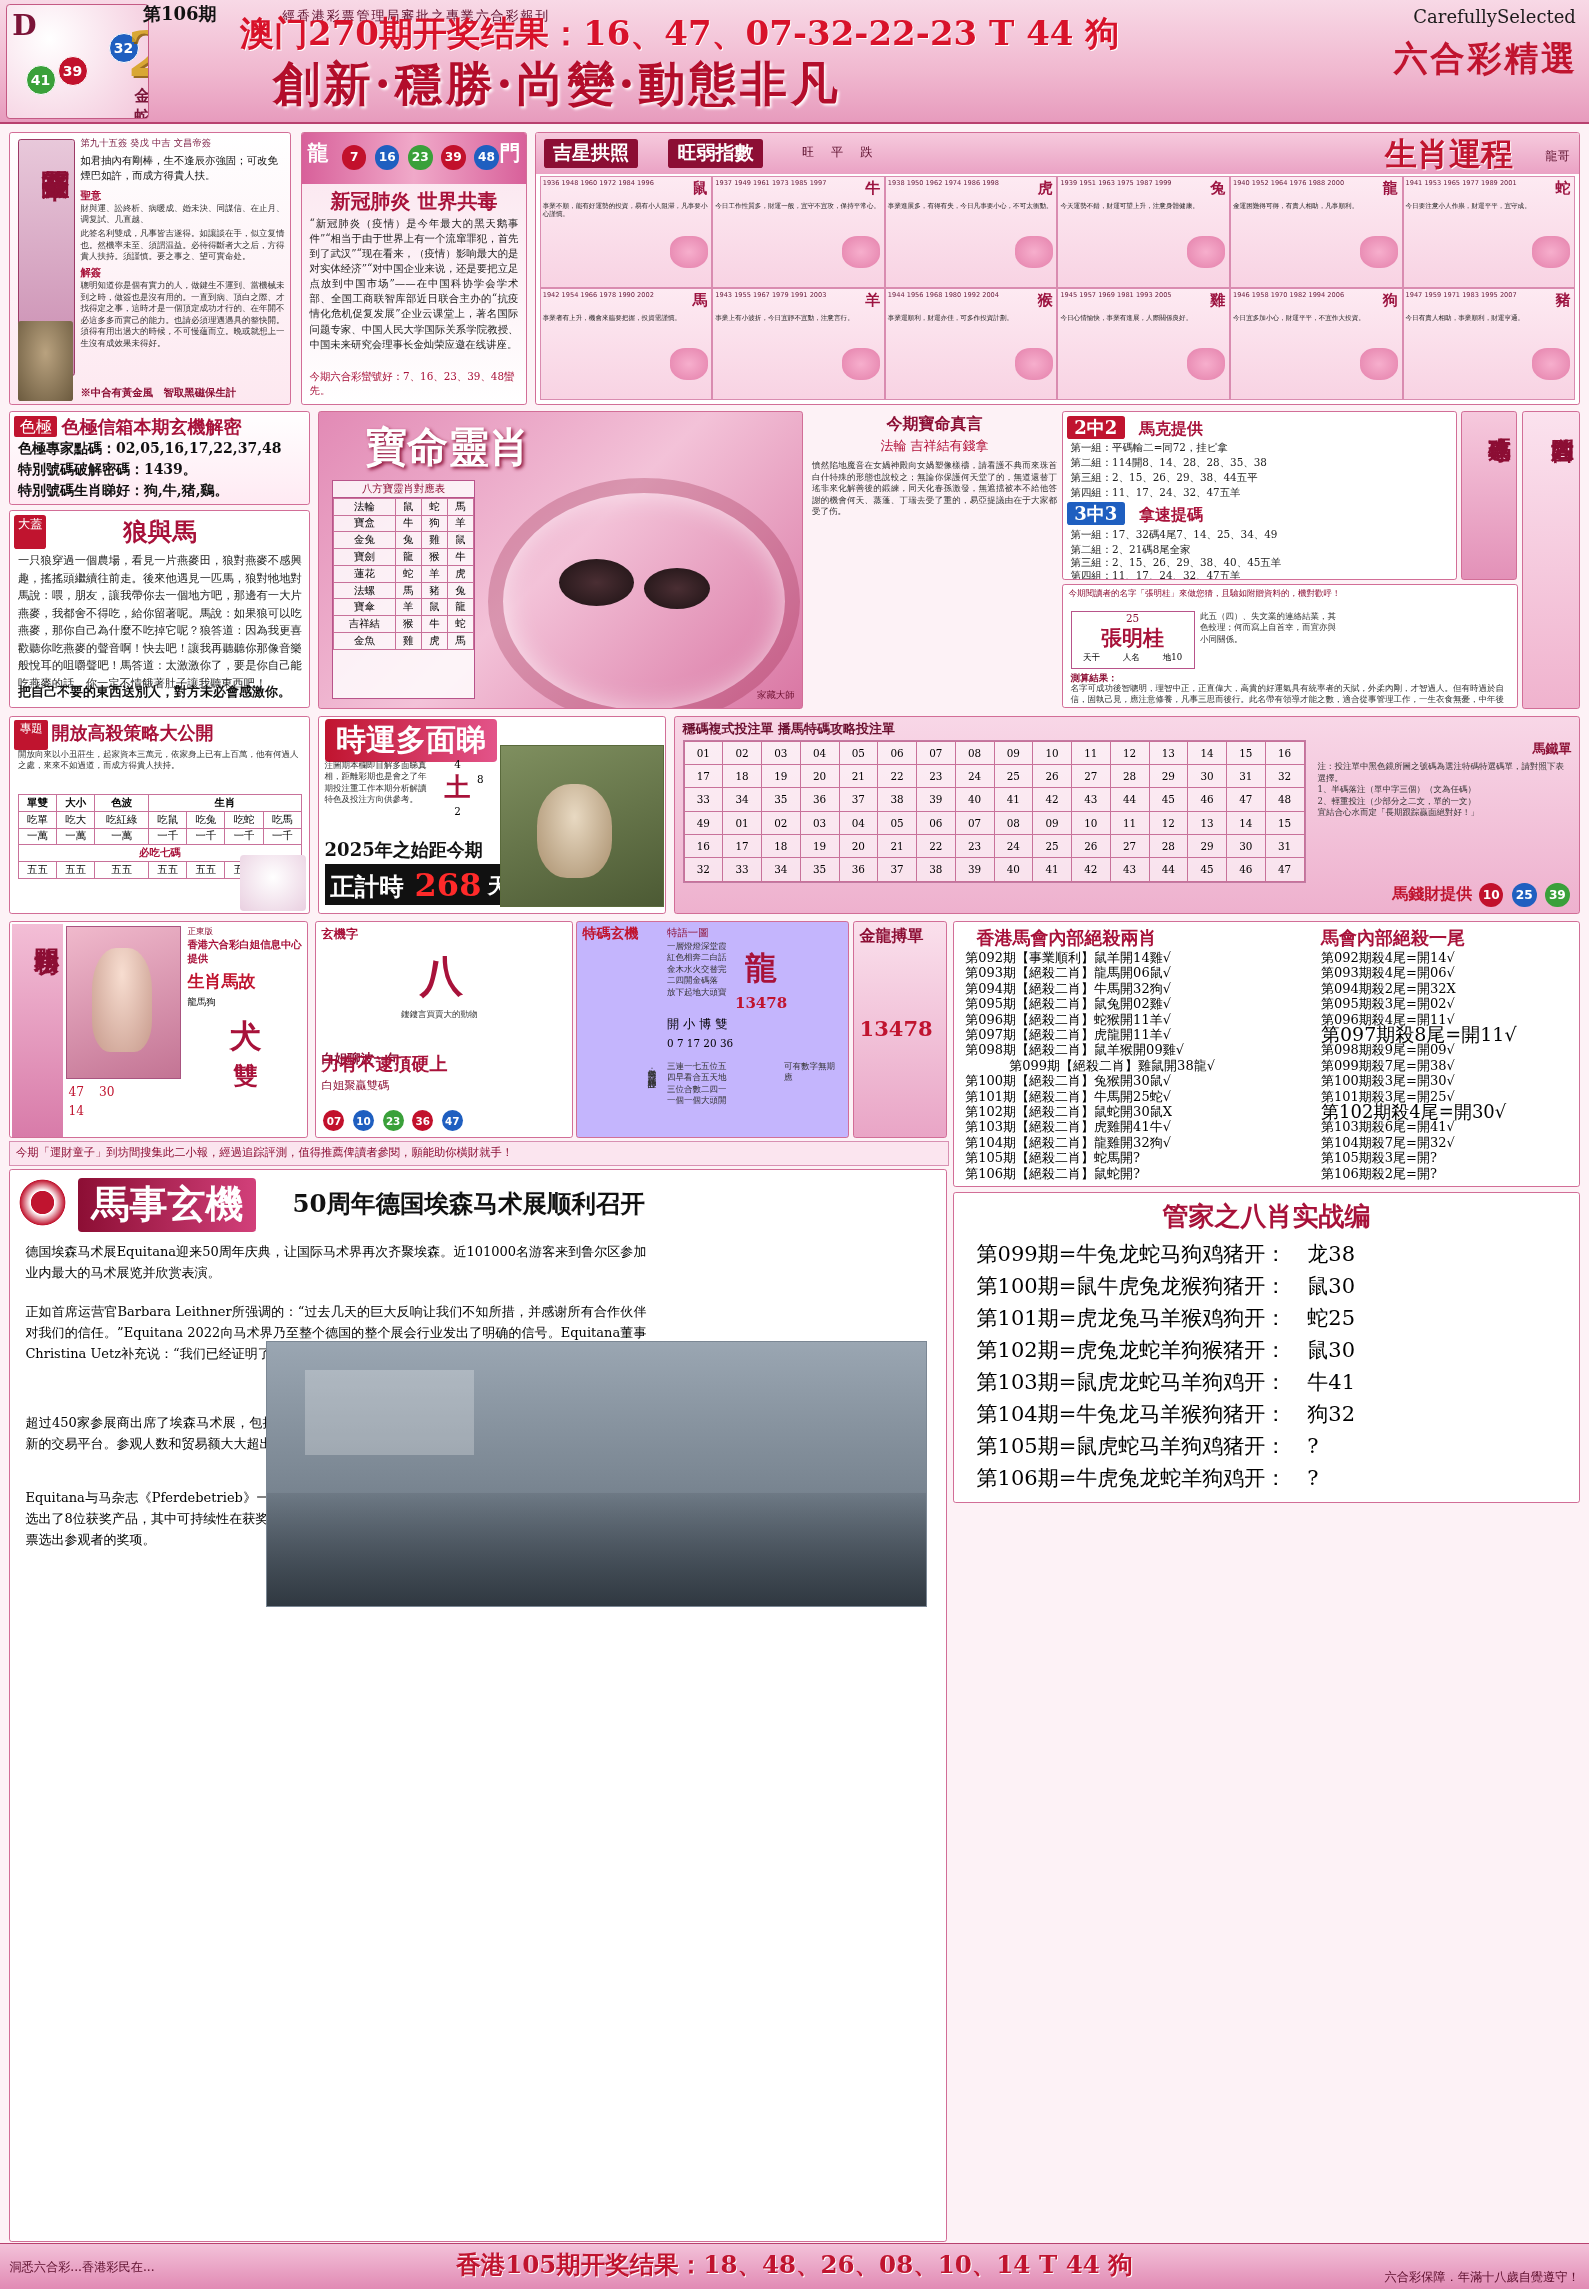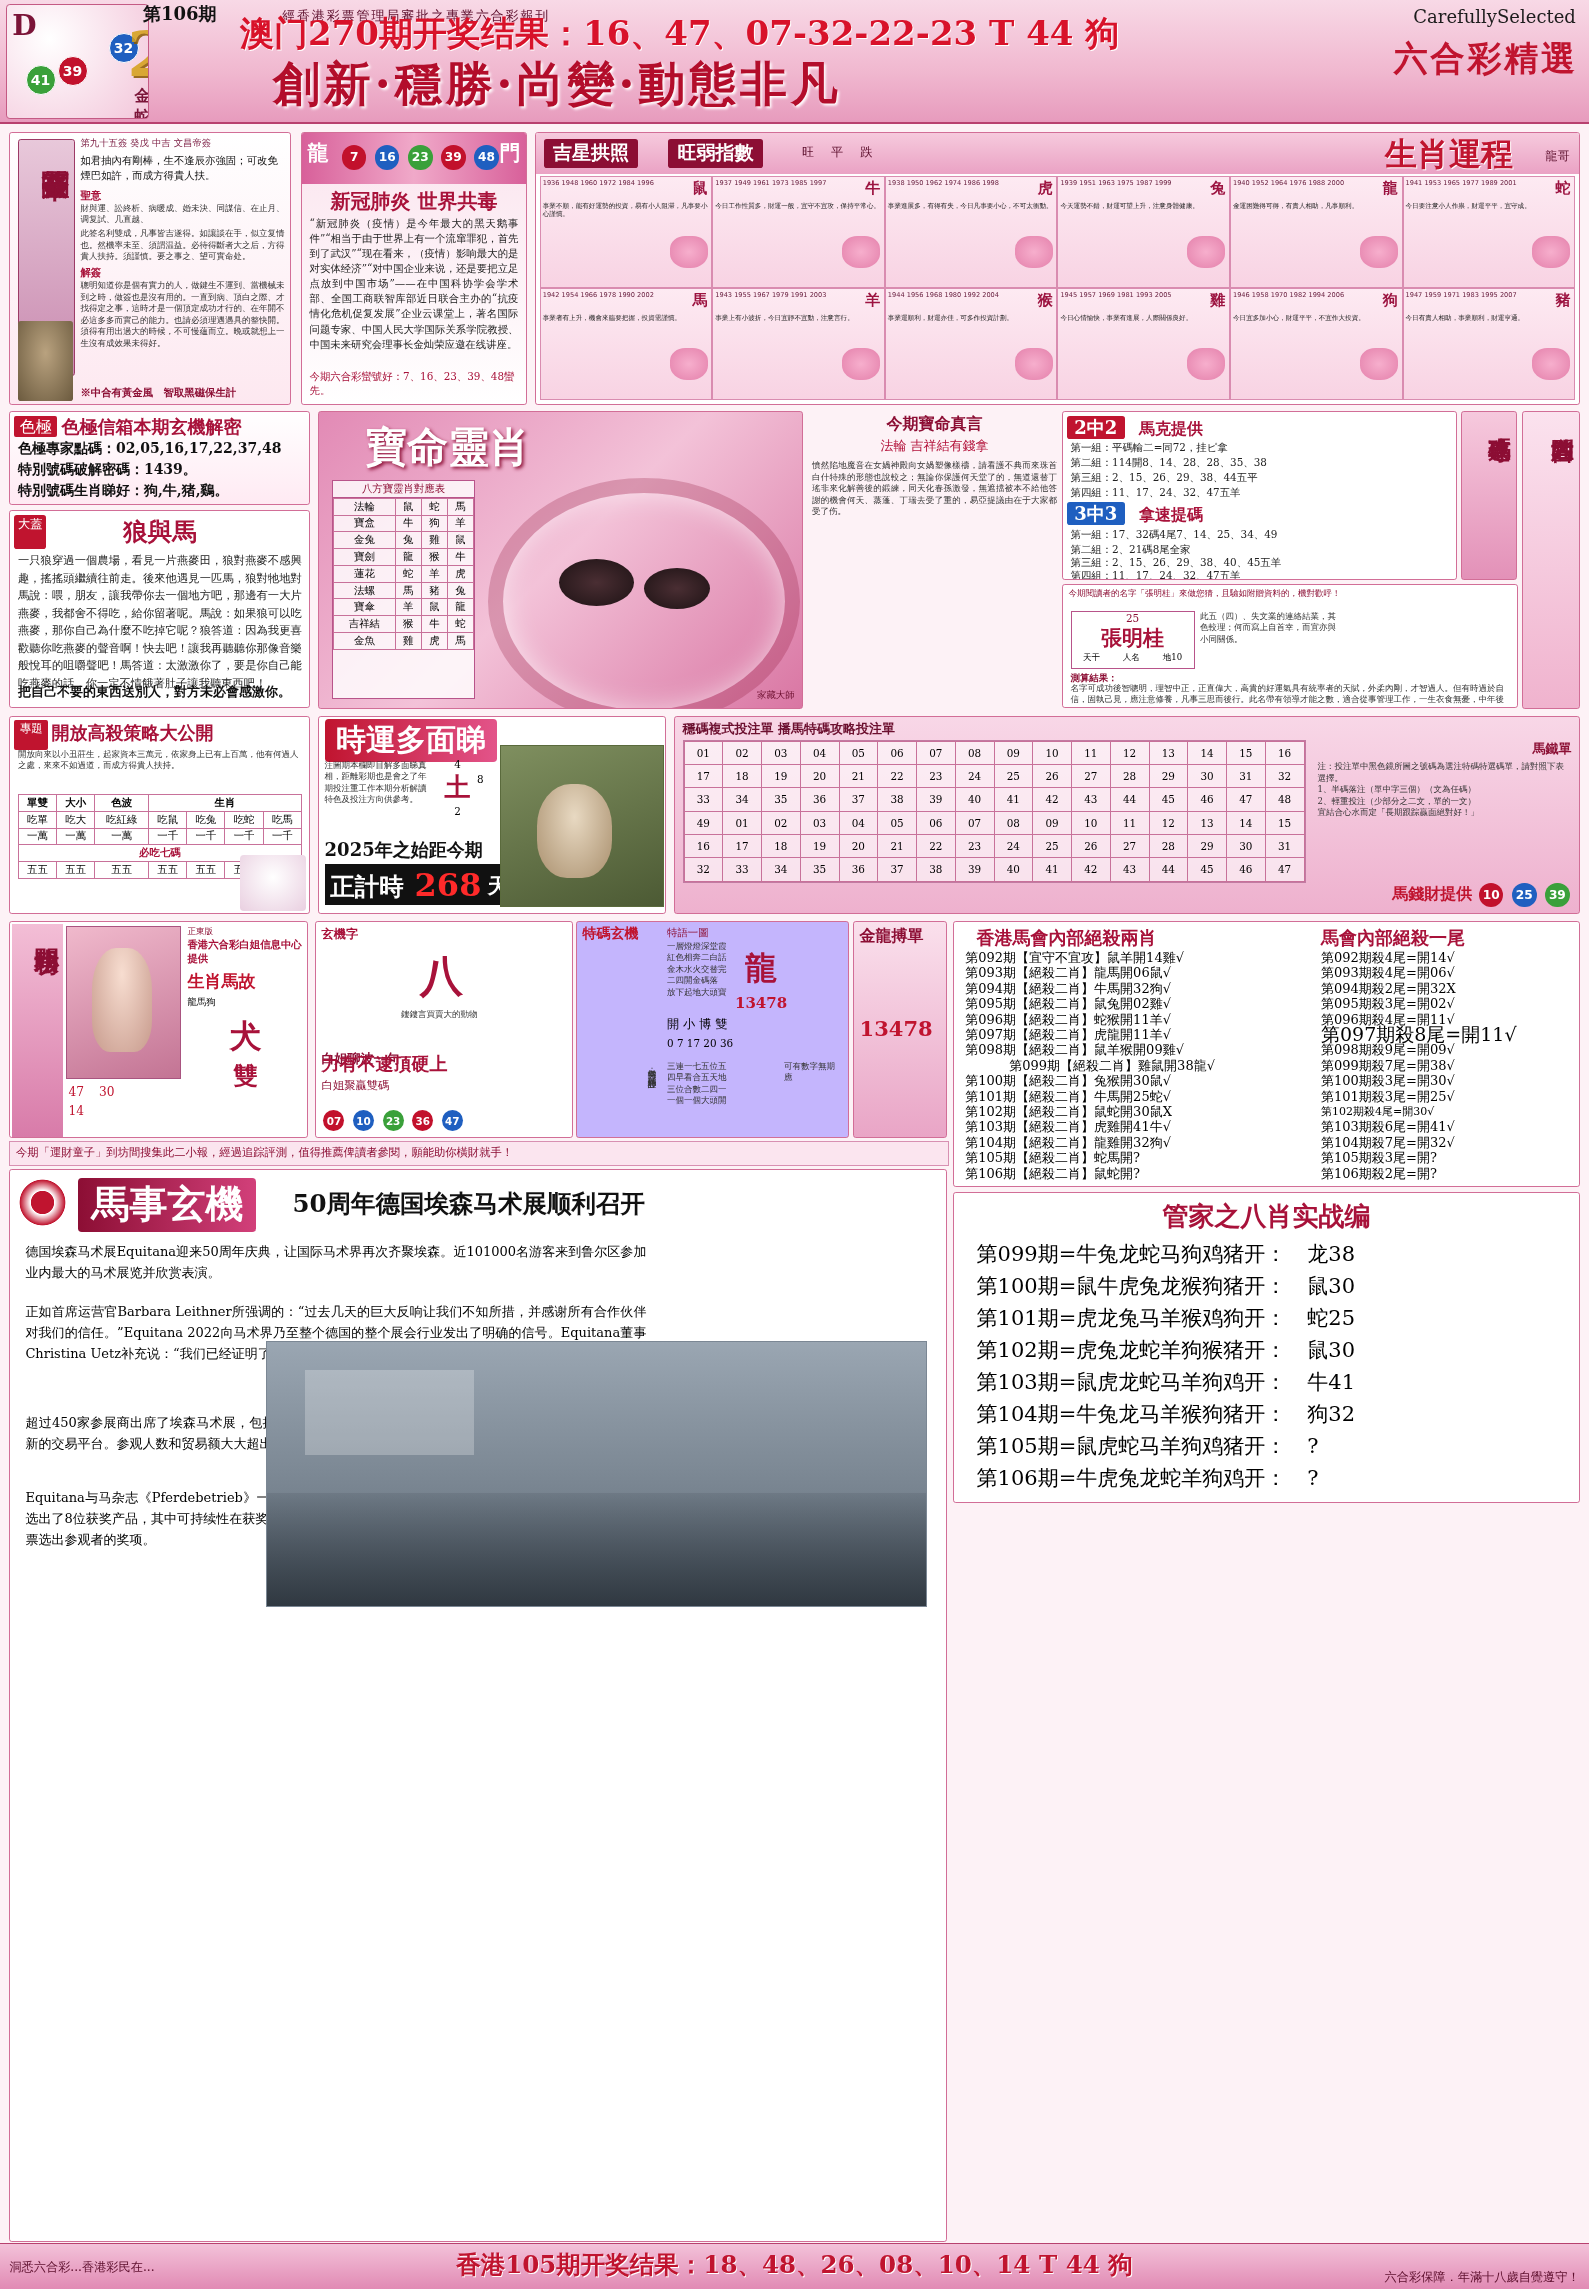--- a/index.html
+++ b/index.html
@@ -606,21 +606,21 @@
   </div>
 
   <div style="position:absolute;left:9.4px;top:1141px;width:938px;height:22.6px;background:#fbe5ef;border:0.9px solid #d890b2;">
     <div class="cn" style="font-size:11.3px;color:#8c0e34;padding:2.8px 5.6px;">今期「運財童子」到坊間搜集此二小報，經過追踪評測，值得推薦俾讀者參閱，願能助你橫財就手！</div>
   </div>
 
   <div class="panel" style="left:953px;top:921px;width:627px;height:266px;background:#fff;">
     <div class="ttl cn" style="position:absolute;left:22.6px;top:3.8px;font-size:18px;">香港馬會內部絕殺兩肖</div>
     <div class="ttl cn" style="position:absolute;left:367px;top:3.8px;font-size:18px;">馬會內部絕殺一尾</div>
     <div style="position:absolute;left:11.3px;top:28px;width:348px;">
-      <div class="cn" style="font-size:13px;line-height:15.4px;">第092期【宜守不宜攻】鼠羊開14雞√</div>
+      <div class="cn" style="font-size:13px;line-height:15.4px;">第092期【事業順利】鼠羊開14雞√</div>
       <div class="cn" style="font-size:13px;line-height:15.4px;">第093期【絕殺二肖】龍馬開06鼠√</div>
       <div class="cn" style="font-size:13px;line-height:15.4px;">第094期【絕殺二肖】牛馬開32狗√</div>
       <div class="cn" style="font-size:13px;line-height:15.4px;">第095期【絕殺二肖】鼠兔開02雞√</div>
       <div class="cn" style="font-size:13px;line-height:15.4px;">第096期【絕殺二肖】蛇猴開11羊√</div>
       <div class="cn" style="font-size:13px;line-height:15.4px;">第097期【絕殺二肖】虎龍開11羊√</div>
       <div class="cn" style="font-size:13px;line-height:15.4px;">第098期【絕殺二肖】鼠羊猴開09雞√</div>
       <div class="cn" style="font-size:13px;line-height:15.4px;margin-left:44px;">第099期【絕殺二肖】雞鼠開38龍√</div>
       <div class="cn" style="font-size:13px;line-height:15.4px;">第100期【絕殺二肖】兔猴開30鼠√</div>
       <div class="cn" style="font-size:13px;line-height:15.4px;">第101期【絕殺二肖】牛馬開25蛇√</div>
       <div class="cn" style="font-size:13px;line-height:15.4px;">第102期【絕殺二肖】鼠蛇開30鼠X</div>
@@ -633,21 +633,21 @@
       <div class="cn" style="font-size:13px;line-height:15.4px;">第092期殺4尾=開14√</div>
       <div class="cn" style="font-size:13px;line-height:15.4px;">第093期殺4尾=開06√</div>
       <div class="cn" style="font-size:13px;line-height:15.4px;">第094期殺2尾=開32X</div>
       <div class="cn" style="font-size:13px;line-height:15.4px;">第095期殺3尾=開02√</div>
       <div class="cn" style="font-size:13px;line-height:15.4px;">第096期殺4尾=開11√</div>
       <div class="cn" style="font-size:19px;line-height:15.4px;">第097期殺8尾=開11√</div>
       <div class="cn" style="font-size:13px;line-height:15.4px;">第098期殺9尾=開09√</div>
       <div class="cn" style="font-size:13px;line-height:15.4px;">第099期殺7尾=開38√</div>
       <div class="cn" style="font-size:13px;line-height:15.4px;">第100期殺3尾=開30√</div>
       <div class="cn" style="font-size:13px;line-height:15.4px;">第101期殺3尾=開25√</div>
-      <div class="cn" style="font-size:11px;line-height:15.4px;">第102期殺4尾=開30√</div>
+      <div class="cn" style="font-size:18px;line-height:15.4px;">第102期殺4尾=開30√</div>
       <div class="cn" style="font-size:13px;line-height:15.4px;">第103期殺6尾=開41√</div>
       <div class="cn" style="font-size:13px;line-height:15.4px;">第104期殺7尾=開32√</div>
       <div class="cn" style="font-size:13px;line-height:15.4px;">第105期殺3尾=開?</div>
       <div class="cn" style="font-size:13px;line-height:15.4px;">第106期殺2尾=開?</div>
     </div>
   </div>
 
   <div class="panel" style="left:953px;top:1192px;width:627px;height:311px;background:#fff;">
     <div class="ttl cn" style="position:absolute;left:0;top:5.6px;width:100%;text-align:center;font-size:26px;">管家之八肖实战编</div>
     <div style="position:absolute;left:22.6px;top:45px;right:11.3px;">

